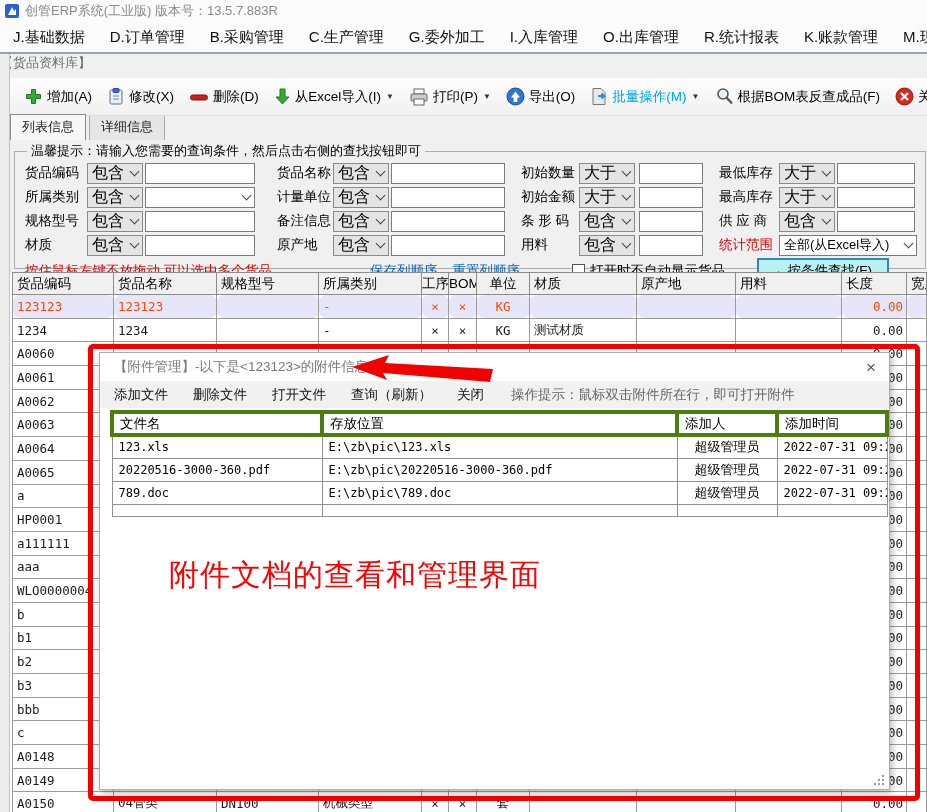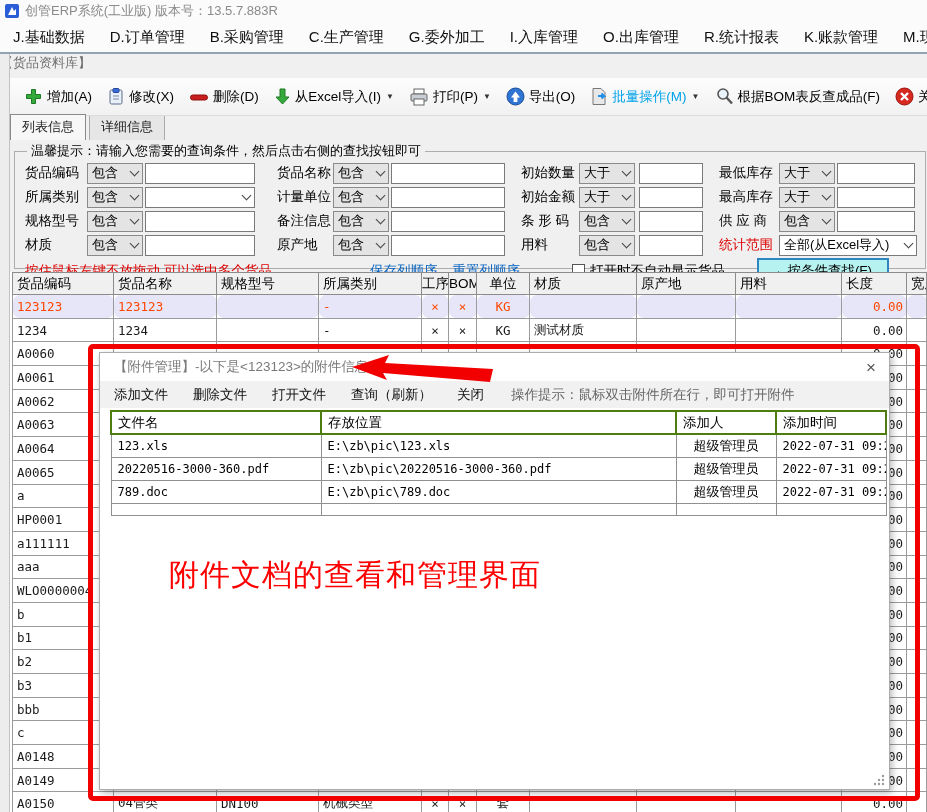--- a/index.html
+++ b/index.html
@@ -39,21 +39,21 @@
                   border: 1px solid #ADADAD; padding: 1px 2px 0 10px; }
   fieldset.qbox legend { font-size: 13px; color: #000; padding: 0 4px; margin-left: 2px; }
   .fgrid { display: grid; grid-template-columns: 62px 58px 118px 70px 58px 122px 66px 60px 72px 68px 58px 86px;
            grid-auto-rows: 24px; align-items: center; font-size: 13.5px; }
   .flabel { white-space: nowrap; }
   .flabel.c2 { padding-left: 14px; }
   .flabel.c3 { padding-left: 8px; }
   .flabel.c4 { padding-left: 8px; }
   .flabel.red { color: #DE0000; }
   .sel { width: 56px; height: 21px; background: #E4E4E4; border: 1px solid #8A8A8A;
-         display: flex; align-items: center; padding: 0 4px; font-size: 13px; }
+         display: flex; align-items: center; padding: 0 4px; font-size: 16px; }
   .inp { width: calc(100% - 8px); height: 21px; background: #fff; border: 1px solid #7A7A7A; }
   .combo { width: calc(100% - 8px); height: 21px; background: #fff; border: 1px solid #7A7A7A;
            display: flex; align-items: center; padding: 0 4px; font-size: 13px; }
   .combo.wide { grid-column: span 2; width: calc(100% - 6px); }
   .chev { width: 7px; height: 7px; border-right: 1.5px solid #444; border-bottom: 1.5px solid #444;
           transform: rotate(45deg); margin-left: auto; margin-top: -3px; flex: none; }
   .controls-row { display: flex; align-items: center; height: 25px; font-size: 13.5px; margin-top: 1px; }
   .drag-hint { color: #E00000; width: 330px; }
   .ql { color: #0563C1; text-decoration: underline; margin-left: 15px; cursor: pointer; }
   .chkgrp { display: flex; align-items: center; gap: 5px; margin-left: 52px; }
@@ -77,21 +77,21 @@
 
   
   .dialog { position: absolute; left: 99px; top: 352px; width: 791px; height: 438px; background: #fff;
             border: 1px solid #ACACAC; box-shadow: 2px 3px 7px rgba(0,0,0,.28); z-index: 40; }
   .dlg-title { height: 28px; display: flex; align-items: center; padding-left: 14px; font-size: 13.5px; color: #7A7A7A; }
   .dlg-close { position: absolute; right: 13px; top: 5px; font-size: 17px; color: #555; cursor: pointer; }
   .dlg-menu { height: 27px; background: #F1F1F1; display: flex; align-items: center; gap: 25px;
               padding-left: 14px; font-size: 13.5px; color: #111; white-space: nowrap; }
   .dlg-menu .hint { color: #666; margin-left: 2px; }
   table.dlg { border-collapse: collapse; table-layout: fixed; width: 775px; margin: 2px 0 0 10px; }
-  table.dlg th { height: 23px; border: 2px solid #4d7c0f; font-weight: normal; font-size: 13.5px;
+  table.dlg th { height: 23px; border: 4px solid #4d7c0f; font-weight: normal; font-size: 13.5px;
                  text-align: left; padding: 0 6px; background: #fff; }
   table.dlg td { height: 23px; border: 1px solid #909090; padding: 0 6px; font-size: 12px;
                  font-family: "DejaVu Sans Mono", monospace; white-space: nowrap; overflow: hidden; }
   table.dlg td.cjk { font-family: "Liberation Sans", sans-serif; font-size: 13px; text-align: center; }
   table.dlg tr.stub td { height: 12px; }
   .dlg-caption { position: absolute; left: 69px; top: 202px; font-size: 30px; color: #FE0000;
                  font-weight: 500; letter-spacing: 1px; white-space: nowrap; }
   .grip { position: absolute; right: 4px; bottom: 3px; }
 
   

